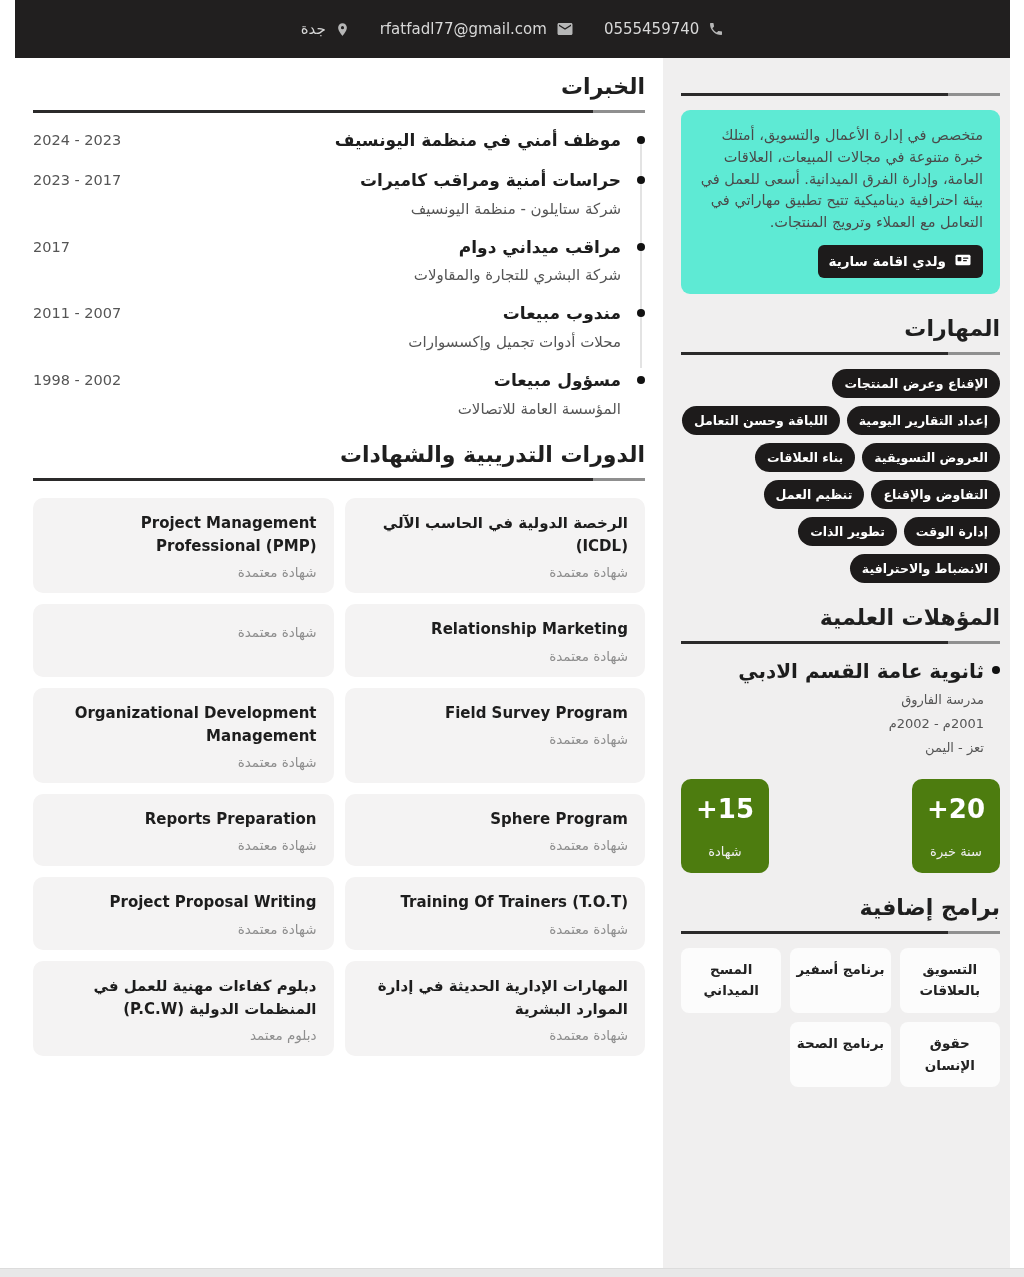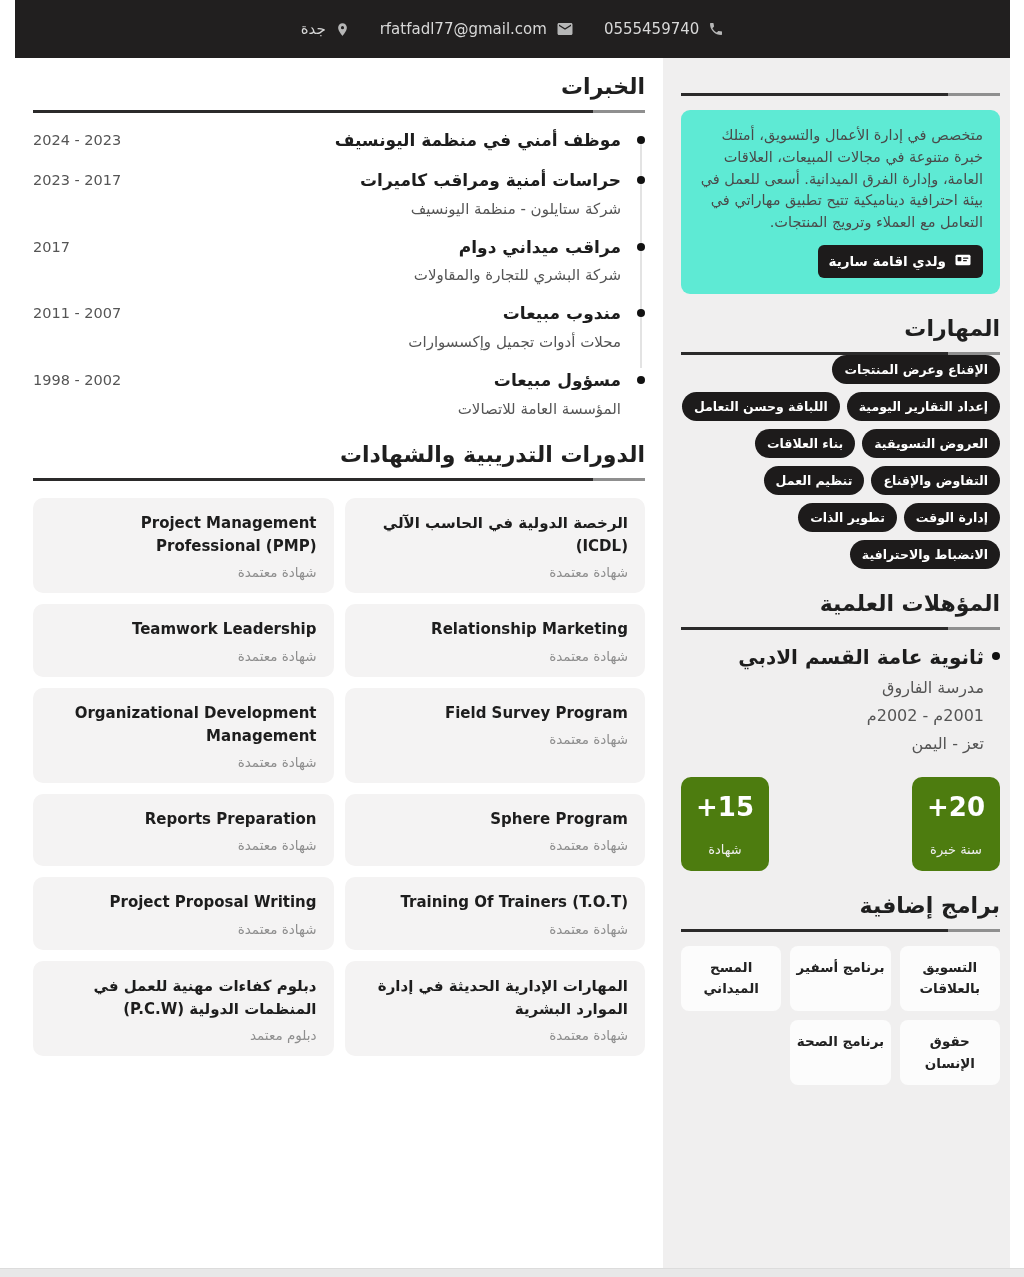--- a/index.html
+++ b/index.html
@@ -41,30 +41,30 @@
     padding: 15px 17px 16px 17px;
   }
   .about-text { font-size: 14.5px; line-height: 1.5; color: #4a4a4a; text-align: right; }
   .residency-badge {
     margin-top: 11px; display: inline-flex; align-items: center; gap: 8px;
     background: #1d1b1b; color: #fff; font-size: 13.5px; font-weight: bold;
     padding: 6px 11px; border-radius: 6px;
   }
   
   .section { margin-top: 22px; }
-  .pills { display: flex; flex-wrap: wrap; gap: 8px 7px; }
+  .pills { margin-top: 14px; display: flex; flex-wrap: wrap; gap: 8px 7px; }
   .pill {
     background: #1d1b1b; color: #fff; font-size: 12.5px; font-weight: bold;
     padding: 7px 12px; border-radius: 18px; white-space: nowrap;
   }
   
   .edu { margin-top: 15px; }
   .edu-degree { font-size: 20px; font-weight: bold; color: #1d1d1d; position: relative; padding-right: 16px; }
   .edu-degree::before { content: ""; position: absolute; right: 0; top: 7px; width: 8px; height: 8px; border-radius: 50%; background: #111; }
-  .edu-sub { color: #555; font-size: 16px; margin-top: 9px; padding-right: 16px; }
+  .edu-sub { color: #555; font-size: 13px; margin-top: 9px; padding-right: 16px; }
   
   .stats { margin-top: 24px; display: flex; justify-content: space-between; }
   .stat-card {
     background: #4d7c0f; color: #fff; border-radius: 10px;
     padding: 15px 15px 14px 15px; text-align: center; min-width: 70px;
   }
   .stat-value { font-size: 26px; font-weight: bold; direction: ltr; }
   .stat-label { font-size: 13px; margin-top: 20px; color: #eee; }
   
   .prog-grid { margin-top: 14px; display: grid; grid-template-columns: 1fr 1fr 1fr; gap: 9px; }
@@ -271,21 +271,20 @@
             </div>
             <div class="cert-card">
               <div class="cert-name" dir="auto">Project Management Professional (PMP)</div>
               <div class="cert-note">شهادة معتمدة</div>
             </div>
             <div class="cert-card">
               <div class="cert-name" dir="auto">Relationship Marketing</div>
               <div class="cert-note">شهادة معتمدة</div>
             </div>
             <div class="cert-card">
-              <div class="cert-name" dir="auto">Teamwork Leadership</div>
               <div class="cert-note">شهادة معتمدة</div>
             </div>
             <div class="cert-card">
               <div class="cert-name" dir="auto">Field Survey Program</div>
               <div class="cert-note">شهادة معتمدة</div>
             </div>
             <div class="cert-card">
               <div class="cert-name" dir="auto">Organizational Development Management</div>
               <div class="cert-note">شهادة معتمدة</div>
             </div>

